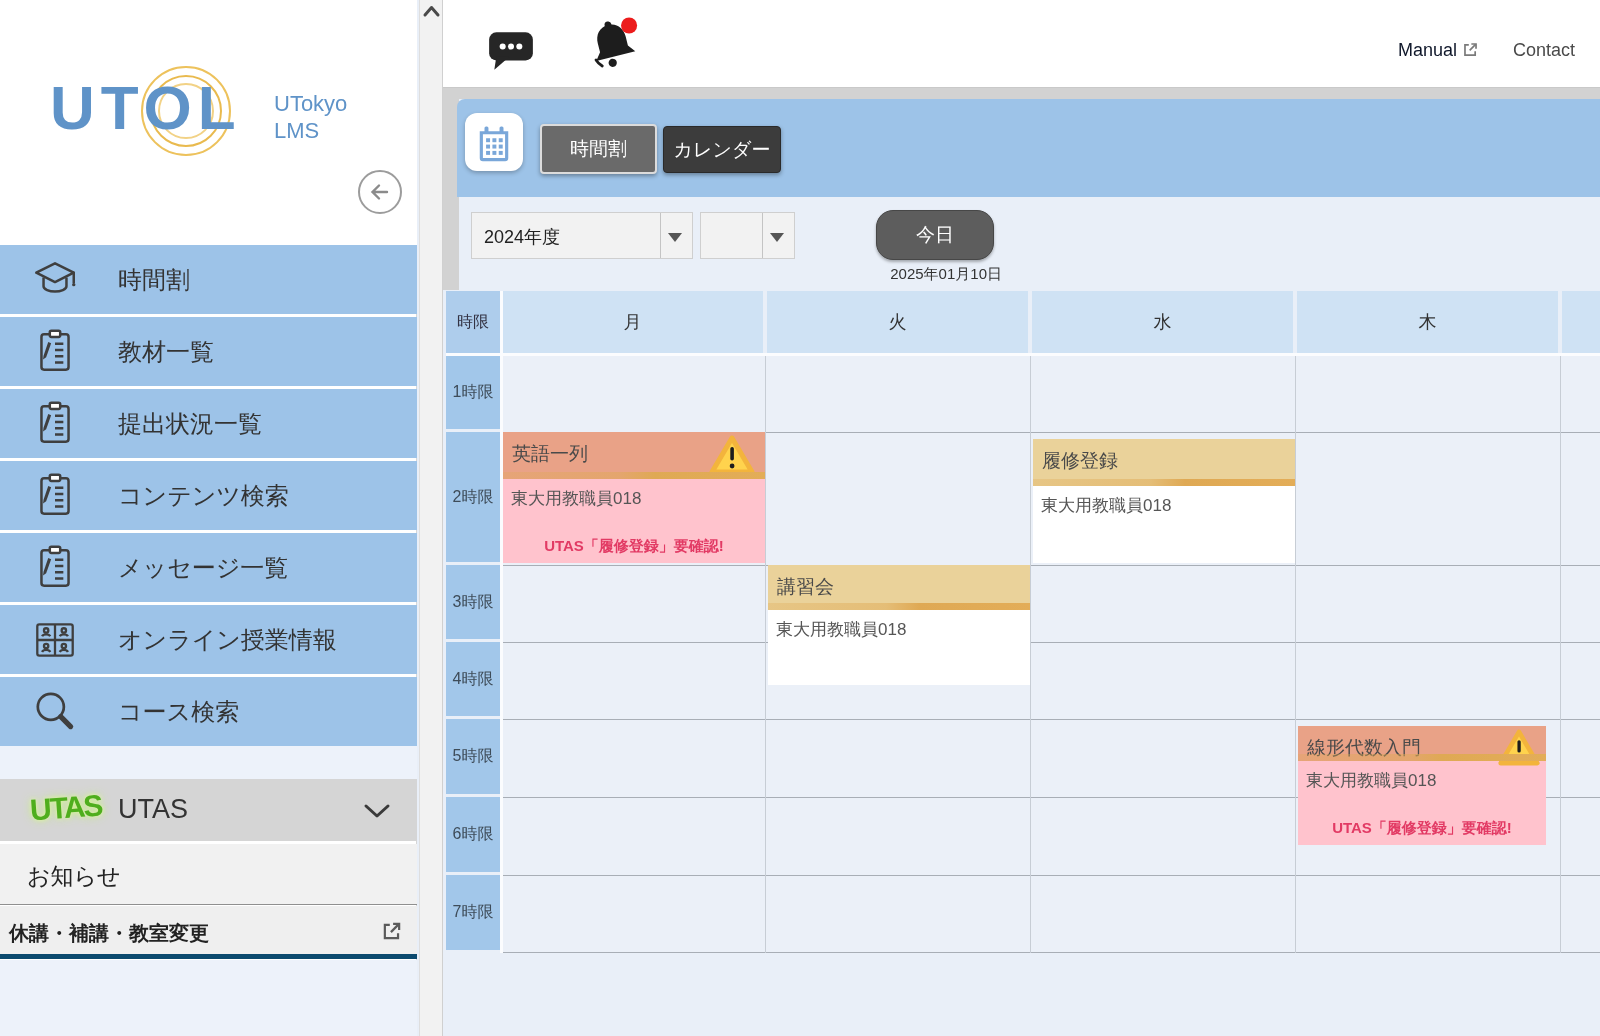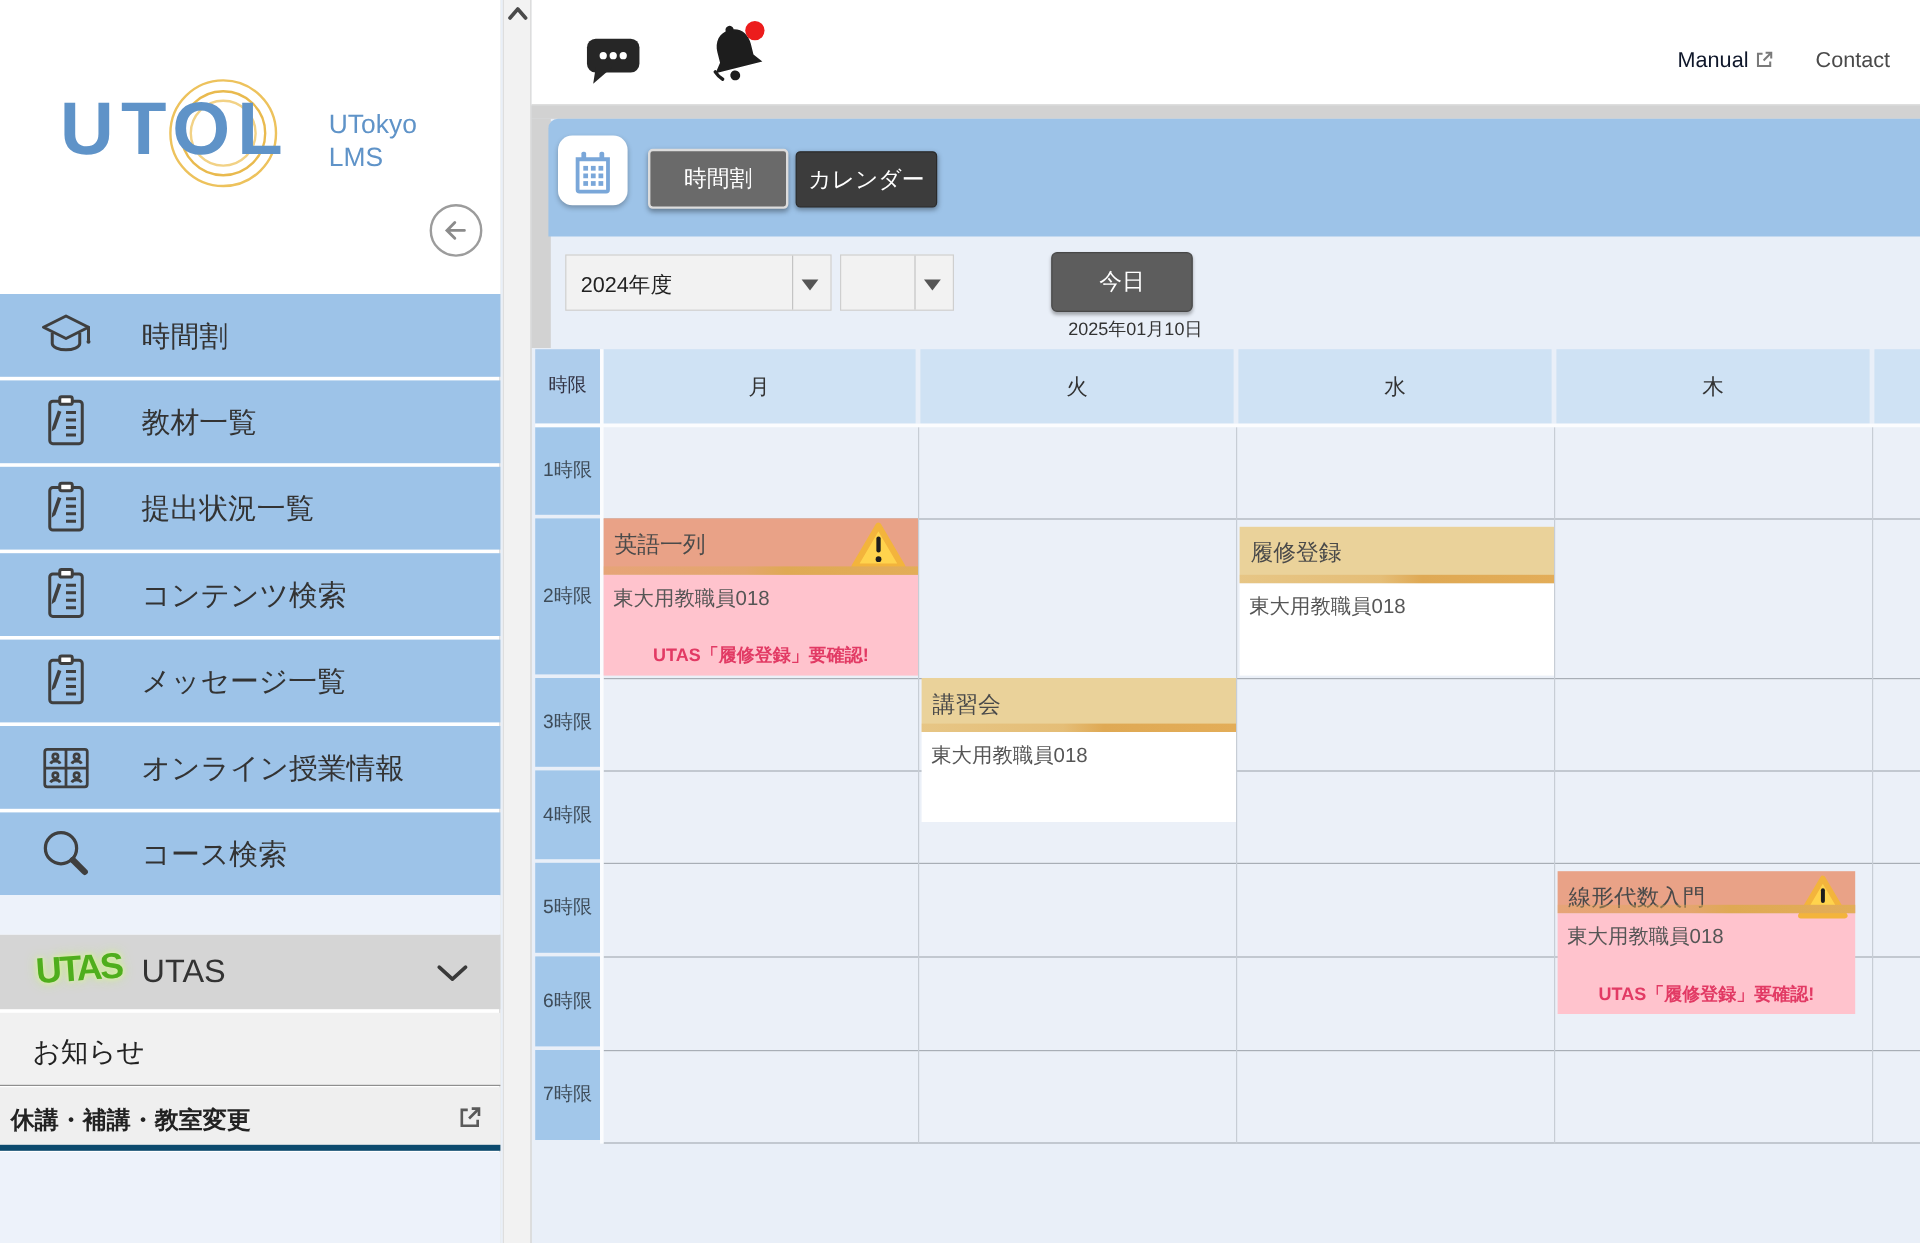--- a/index.html
+++ b/index.html
@@ -56,21 +56,21 @@
   .tab-timetable { left:83px; width:117px; background:#6a6a6a; border:2px solid #dcdcdc; box-shadow:0 2px 4px rgba(0,0,0,.35); }
   .tab-calendar { left:206px; top:27px; width:118px; height:47px; background:#3c3c3c; border:1px solid #2a2a2a; box-shadow:0 2px 4px rgba(0,0,0,.35); }
 
   
   .select { position:absolute; top:212px; height:47px; background:#f2f2f2; border:1px solid #cfcfcf; cursor:pointer; }
   .select-year { left:471px; width:222px; }
   .select-term { left:700px; width:95px; }
   .sel-value { position:absolute; left:12px; top:12px; font-size:18px; color:#222; white-space:nowrap; }
   .sel-zone { position:absolute; right:0; top:0; width:32px; height:100%; border-left:1px solid #c4c4c4; }
   .sel-arrow { position:absolute; right:10px; top:20px; width:0; height:0; border-left:7px solid transparent; border-right:7px solid transparent; border-top:9px solid #555; }
-  .today-btn { position:absolute; left:876px; top:210px; width:118px; height:50px; background:#5d5d5d; color:#fff; font-size:19px; border:1px solid #474747; border-radius:5px; box-shadow:0 2px 3px rgba(0,0,0,.3); cursor:pointer; font-family:inherit; }
+  .today-btn { position:absolute; left:876px; top:210px; width:118px; height:50px; background:#5d5d5d; color:#fff; font-size:19px; border:1px solid #474747; border-radius:17px; box-shadow:0 2px 3px rgba(0,0,0,.3); cursor:pointer; font-family:inherit; }
   .today-date { position:absolute; left:868px; top:265px; width:134px; text-align:right; font-size:15px; color:#333; }
 
   
   .hcell { position:absolute; top:291px; height:62px; background:#cfe2f4; text-align:center; font-size:18px; color:#333; line-height:62px; }
   .hcorner { position:absolute; left:446px; top:291px; width:54px; height:62px; background:#aecdec; text-align:center; font-size:16px; color:#334; line-height:62px; }
   .h0{left:502px;width:261px}.h1{left:767px;width:261px}.h2{left:1032px;width:261px}.h3{left:1297px;width:261px}.h4{left:1562px;width:261px}
   .pcell { position:absolute; left:446px; width:54px; background:#a2c7ea; font-size:16px; color:#3e4c59; display:flex; align-items:center; justify-content:center; }
   .p0{top:356px;height:73px}.p1{top:432px;height:130px}.p2{top:565px;height:74px}.p3{top:642px;height:74px}.p4{top:719px;height:75px}.p5{top:797px;height:75px}.p6{top:875px;height:75px}
   .day-area { position:absolute; left:503px; top:356px; width:1097px; height:597px; background:#ebf0f8; }
   .rline { position:absolute; left:503px; width:1097px; height:1px; background:#a8aeb6; }

